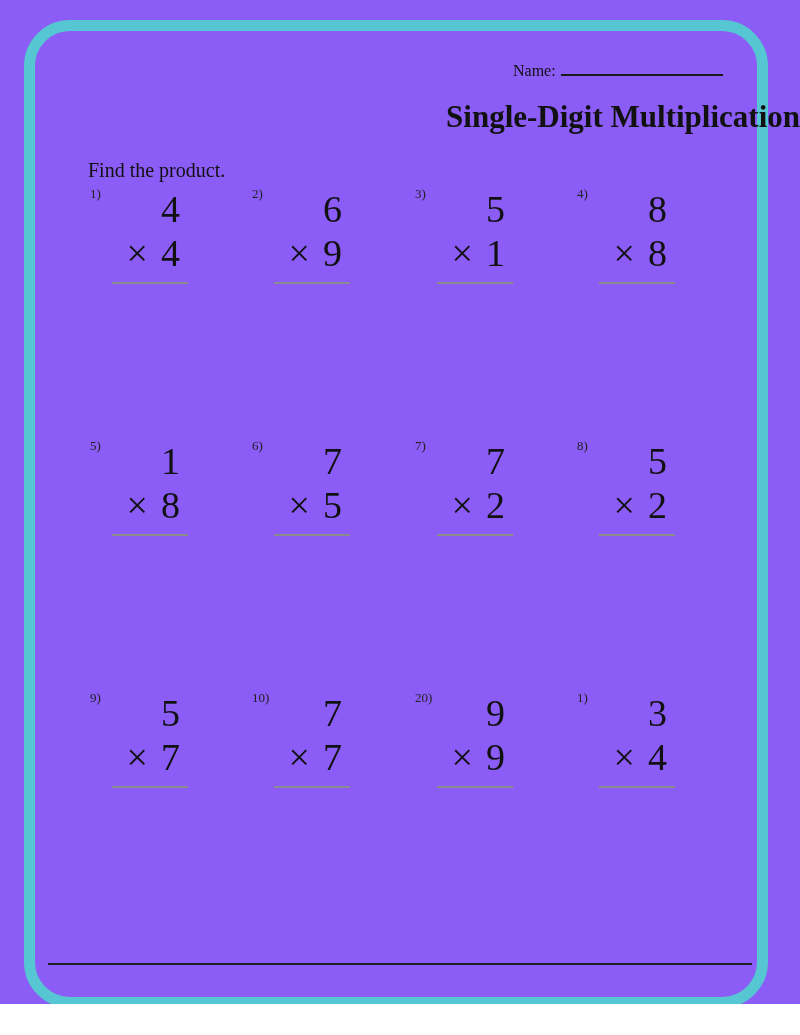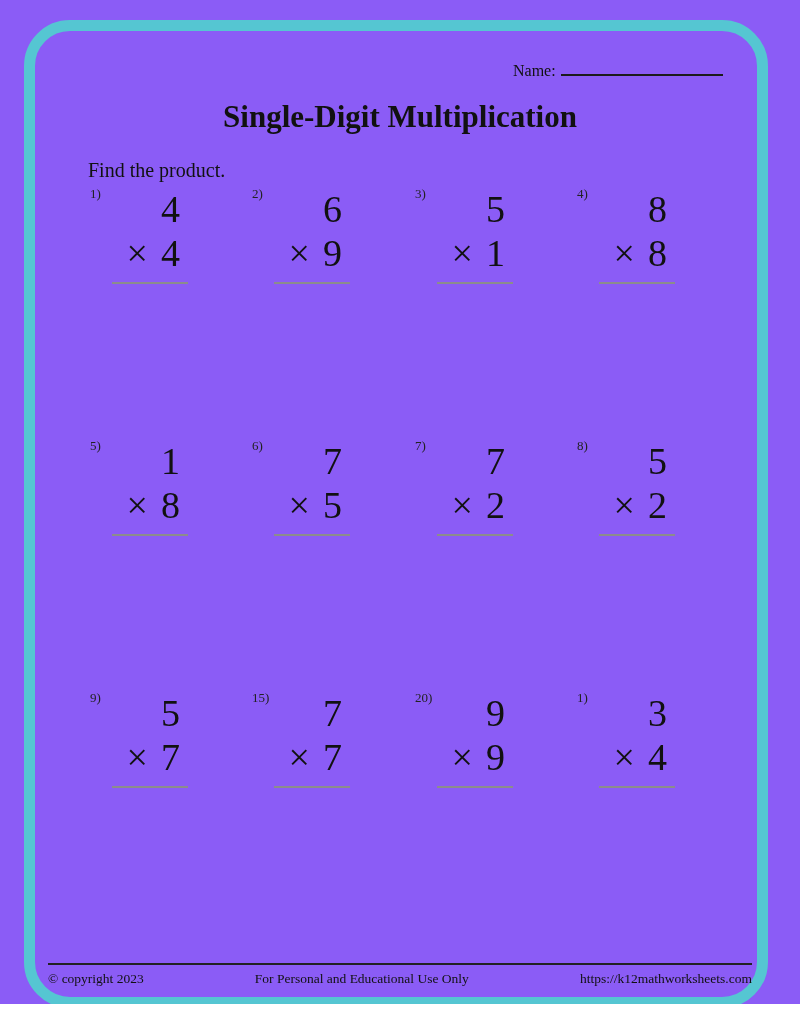--- a/index.html
+++ b/index.html
@@ -27,21 +27,21 @@
   .name-line{
     display:inline-block;
     width:162px;height:14px;
     border-bottom:2px solid #1b1b1b;
     margin-left:5px;
   }
   .title{
     position:absolute;
     top:99px;left:0;width:100%;
     margin:0;
-    text-align:center;
+    text-align:right;
     font-size:31px;
     font-weight:700;
   }
   .instruction{
     position:absolute;
     top:159px;left:88px;
     font-size:20px;
   }
   .cell{position:absolute;width:98px;height:106px;}
   .col0{left:90px}.col1{left:252px}.col2{left:415px}.col3{left:577px}
@@ -150,39 +150,34 @@
   </div>
 
   <div class="cell col0 row2">
     <span class="plabel">9)</span>
     <div class="ptop">5</div>
     <div class="pbot"><span class="times">×</span><span>7</span></div>
     <div class="rule"></div>
   </div>
 
   <div class="cell col1 row2">
-    <span class="plabel">15)</span>
+    <span class="plabel">10)</span>
     <div class="ptop">7</div>
     <div class="pbot"><span class="times">×</span><span>7</span></div>
     <div class="rule"></div>
   </div>
 
   <div class="cell col2 row2">
     <span class="plabel">20)</span>
     <div class="ptop">9</div>
     <div class="pbot"><span class="times">×</span><span>9</span></div>
     <div class="rule"></div>
   </div>
 
   <div class="cell col3 row2">
     <span class="plabel">1)</span>
     <div class="ptop">3</div>
     <div class="pbot"><span class="times">×</span><span>4</span></div>
     <div class="rule"></div>
   </div>
 
   <div class="footer-line"></div>
-  <div class="footer">
-    <span>© copyright 2023</span>
-    <span>For Personal and Educational Use Only</span>
-    <span>https://k12mathworksheets.com</span>
-  </div>
 </div>
 
 </body></html>

